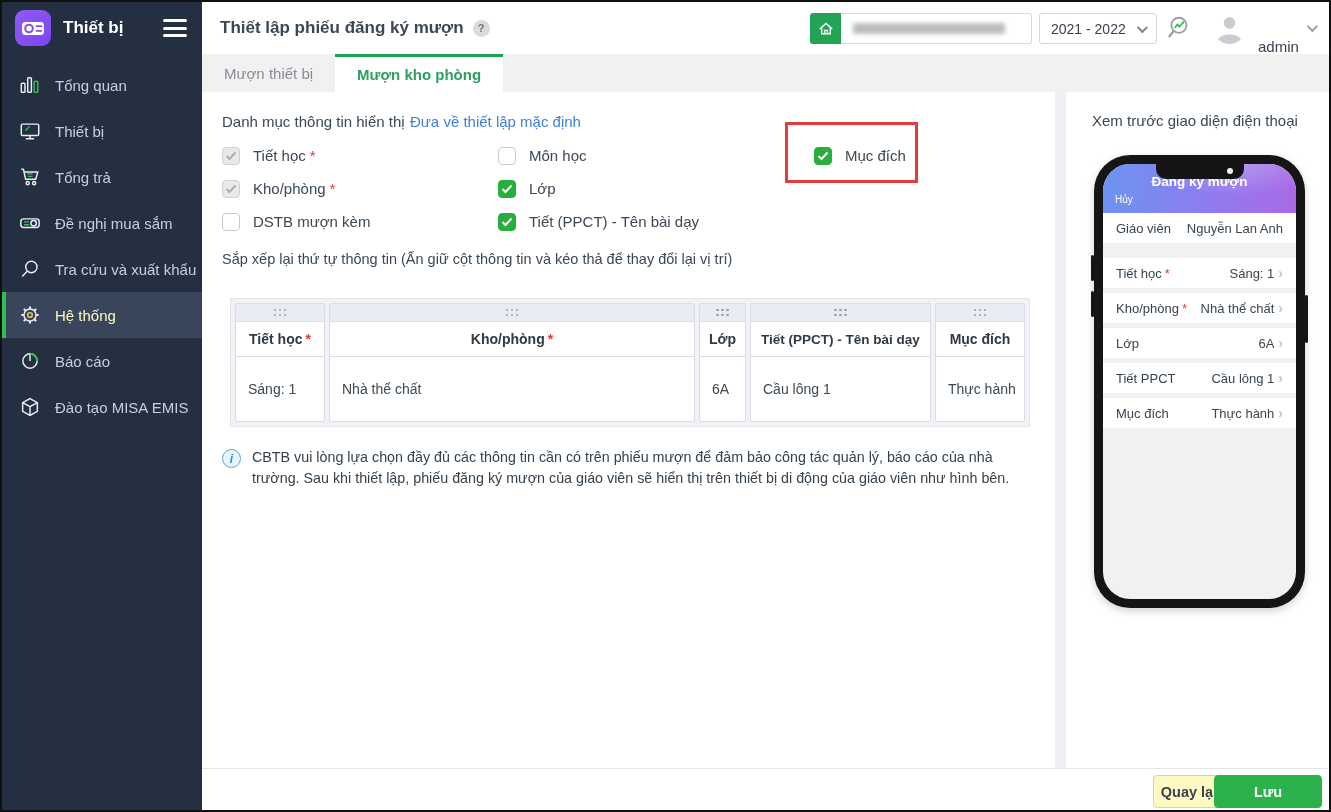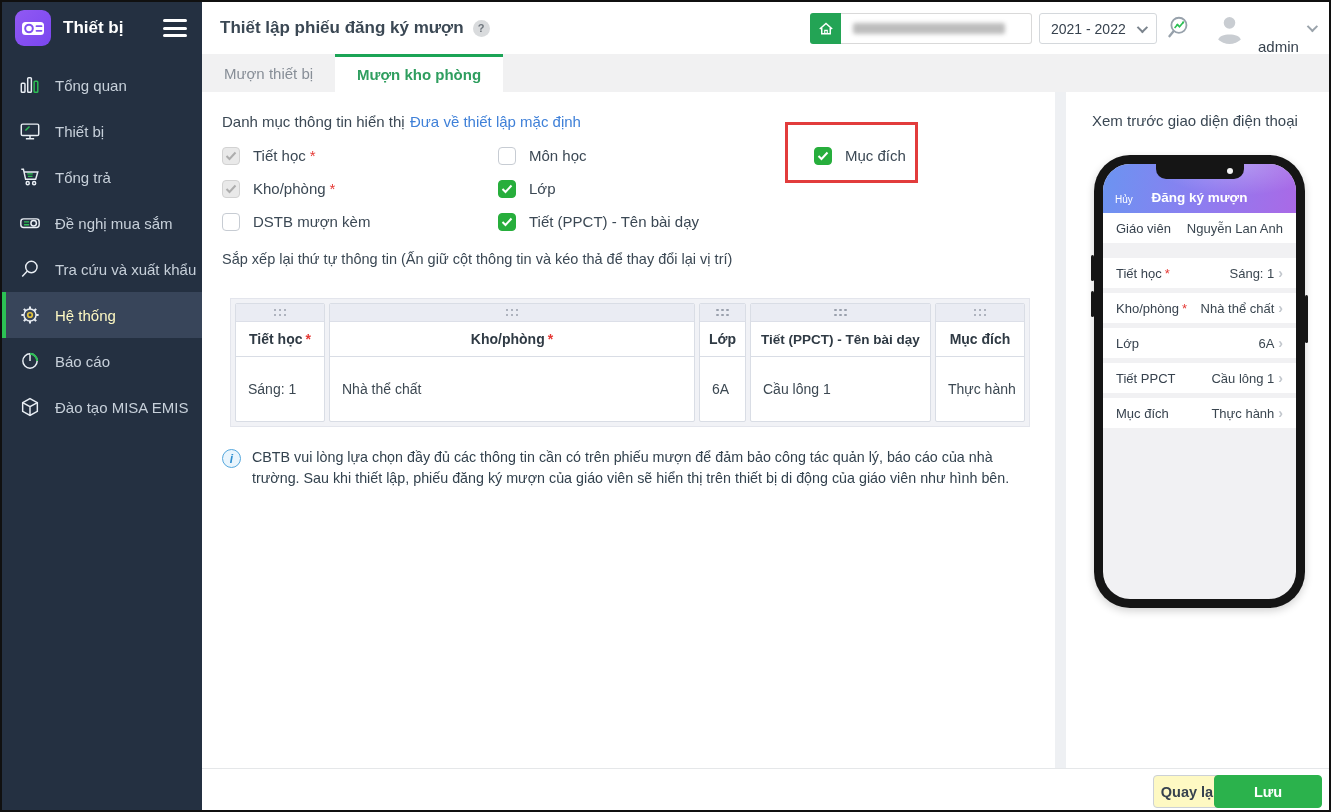--- a/index.html
+++ b/index.html
@@ -81,21 +81,21 @@
   .phone-nub { position:absolute; background:#151515; border-radius:2px; }
   .nub-r { right:-3px; top:140px; width:3px; height:48px; }
   .nub-l1 { left:-3px; top:100px; width:3px; height:26px; }
   .nub-l2 { left:-3px; top:136px; width:3px; height:26px; }
   .phone-screen { position:absolute; left:9px; top:9px; right:9px; bottom:9px; background:#f1f1f3; border-radius:27px; overflow:hidden; }
   .p-head { position:relative; height:49px; background:linear-gradient(100deg,#6b94f1 0%,#8d7df0 52%,#aa69e6 100%); }
   .p-head::after { content:""; position:absolute; inset:0; background:radial-gradient(120px 45px at 70% 0%,rgba(255,255,255,.25),transparent 70%); }
   .notch { position:absolute; left:50%; transform:translateX(-50%); top:0; width:88px; height:15px; background:#151515; border-radius:0 0 10px 10px; z-index:3; }
   .cam-dot { position:absolute; right:11px; top:4px; width:6px; height:6px; border-radius:50%; background:#f5f5f5; }
   .p-cancel { position:absolute; left:12px; bottom:8px; color:#fff; font-size:10px; z-index:2; cursor:pointer; }
-  .p-title { position:absolute; left:0; right:0; bottom:8px; text-align:center; color:#fff; font-size:13.5px; font-weight:700; z-index:1; }
+  .p-title { position:absolute; left:0; right:0; bottom:24px; text-align:center; color:#fff; font-size:13.5px; font-weight:700; z-index:1; }
   .p-row { height:30px; background:#fff; display:flex; align-items:center; justify-content:space-between; padding:0 13px; font-size:13px; }
   .p-label { color:#37424e; white-space:nowrap; }
   .p-label .req { font-size:13px; margin-left:3px; }
   .p-val { color:#3a4650; display:flex; align-items:center; white-space:nowrap; }
   .p-chev { color:#c2c7cd; font-size:14px; margin-left:4px; font-weight:700; }
   .p-gap { height:15px; } .p-gap2 { height:5px; }
 
   
   .footer { position:absolute; left:200px; top:766px; width:1131px; height:46px; background:#fff; border-top:1px solid #e5e7e9; }
   .btn { position:absolute; top:6px; height:33px; border-radius:4px; font-size:14.5px; display:flex; align-items:center; justify-content:center; cursor:pointer; font-family:inherit; }

